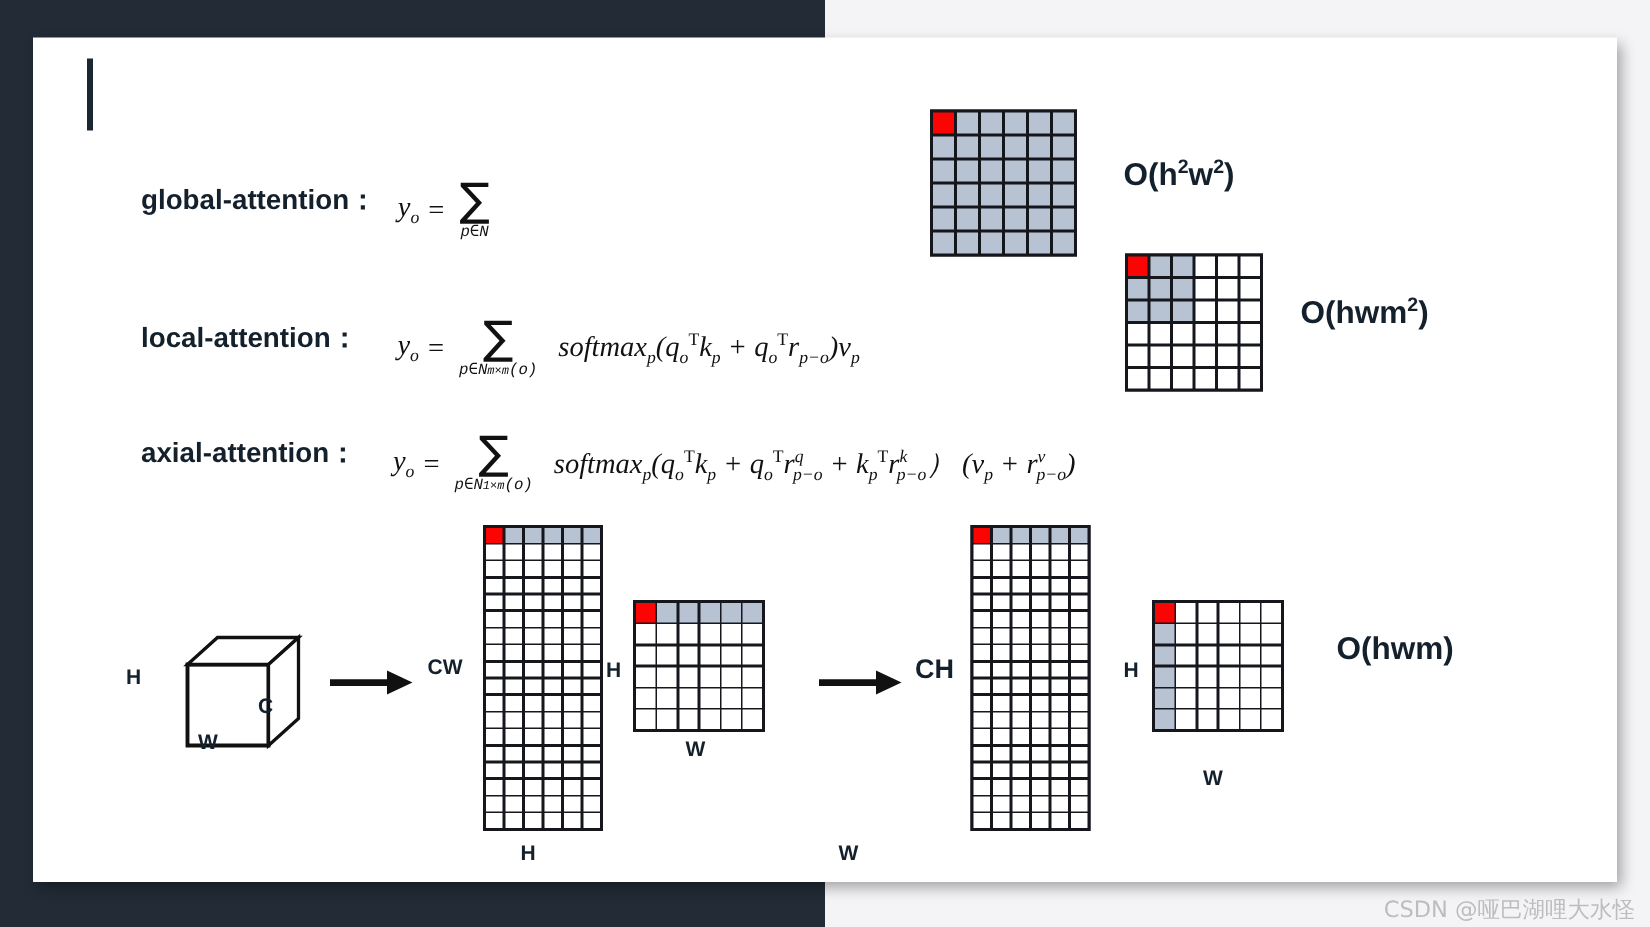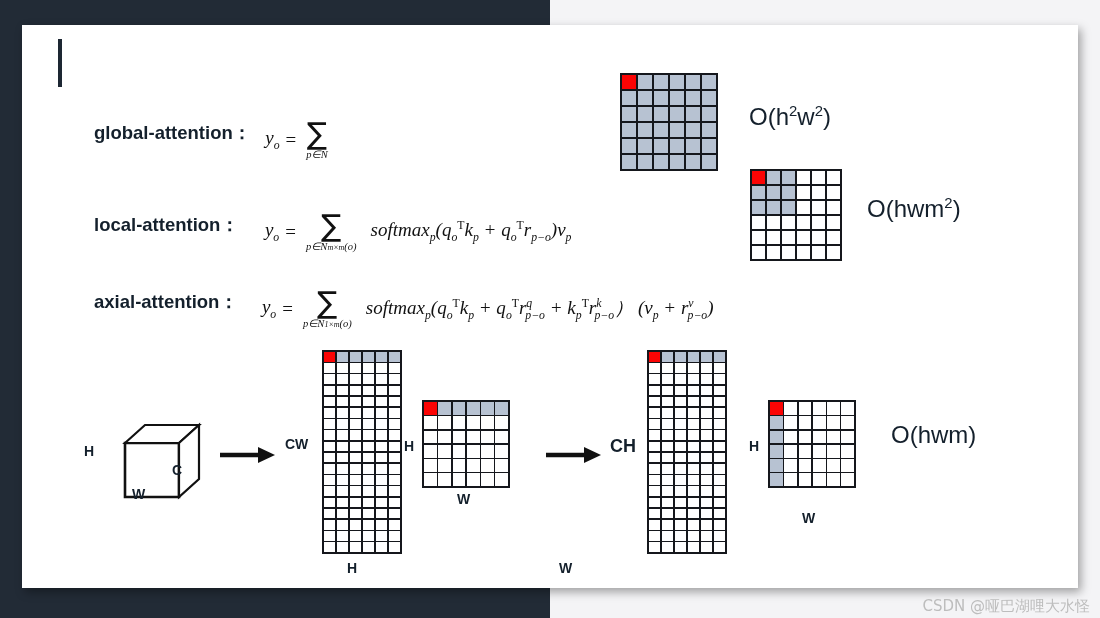--- a/index.html
+++ b/index.html
@@ -42,33 +42,33 @@
     font-size:18.5px;font-weight:bold;color:#14202c;white-space:nowrap;
   }
   .eq-math{
     font-family:"Liberation Serif","DejaVu Serif",serif;
     font-style:italic;color:#111;white-space:nowrap;
   }
   .mathrow{display:inline-flex;align-items:center;}
   .sum-block{display:inline-flex;flex-direction:column;align-items:center;
              margin:0 4px;position:relative;}
   .sum-sym{font-size:30px;font-style:normal;line-height:0.85;font-family:"DejaVu Sans",sans-serif;}
-  .sum-sub{font-size:10.5px;font-style:italic;margin-top:1px;font-family:Liberation Serif, serif;}
+  .sum-sub{font-size:10.5px;font-style:italic;margin-top:1px;font-family:Liberation Mono, monospace;}
   sub,sup{font-size:0.62em;font-style:italic;}
   .up{font-style:normal;}
 
   
   .grid{position:absolute;display:grid;background:#15171c;
         border:2px solid #15171c;box-sizing:content-box;}
   .cell{background:#ffffff;}
   .cell.blue{background:#b7c2d2;}
   .cell.red{background:#fb0404;}
 
   .glabel{position:absolute;font-size:13px;font-weight:bold;color:#14202c;}
-  .big-o{position:absolute;font-size:24px;font-weight:normal;color:#14202c;white-space:nowrap;}
+  .big-o{position:absolute;font-size:21px;font-weight:bold;color:#14202c;white-space:nowrap;}
   .big-o sup{font-size:0.62em;font-style:normal;}
 
   
   .cube{position:absolute;left:95px;top:392px;width:110px;height:100px;}
 
   
   .arrow{position:absolute;}
 
   
   .watermark{

